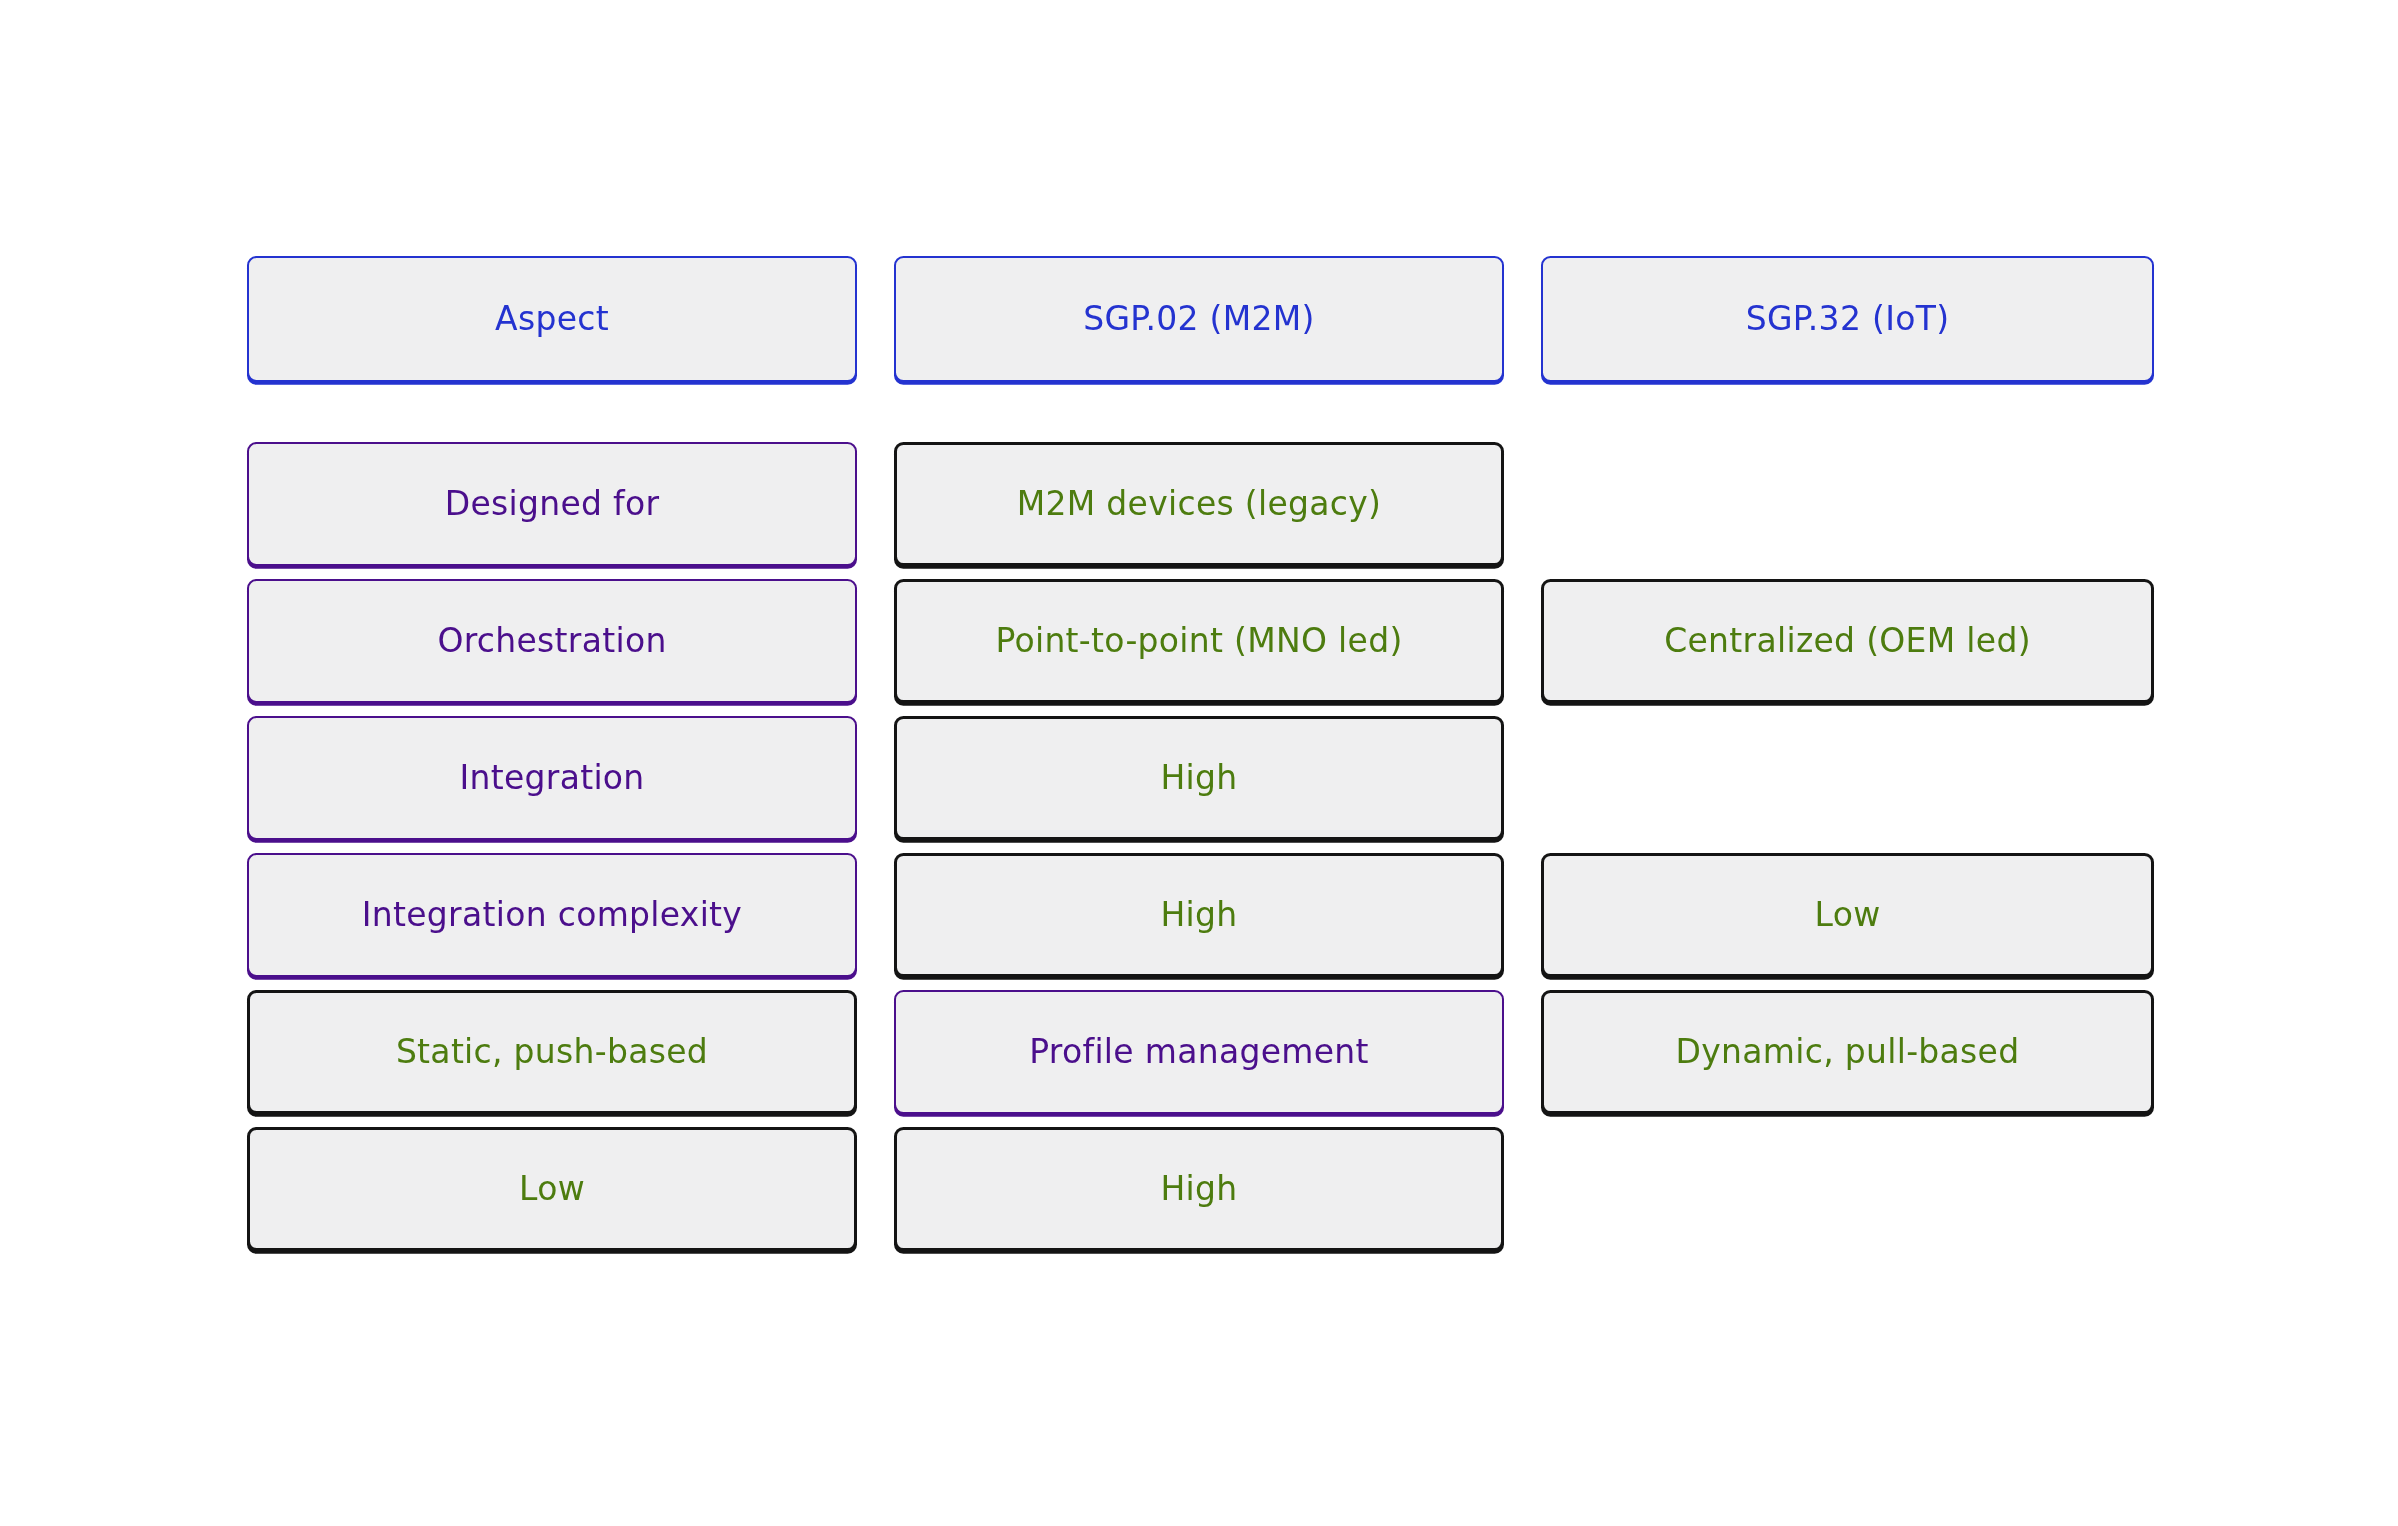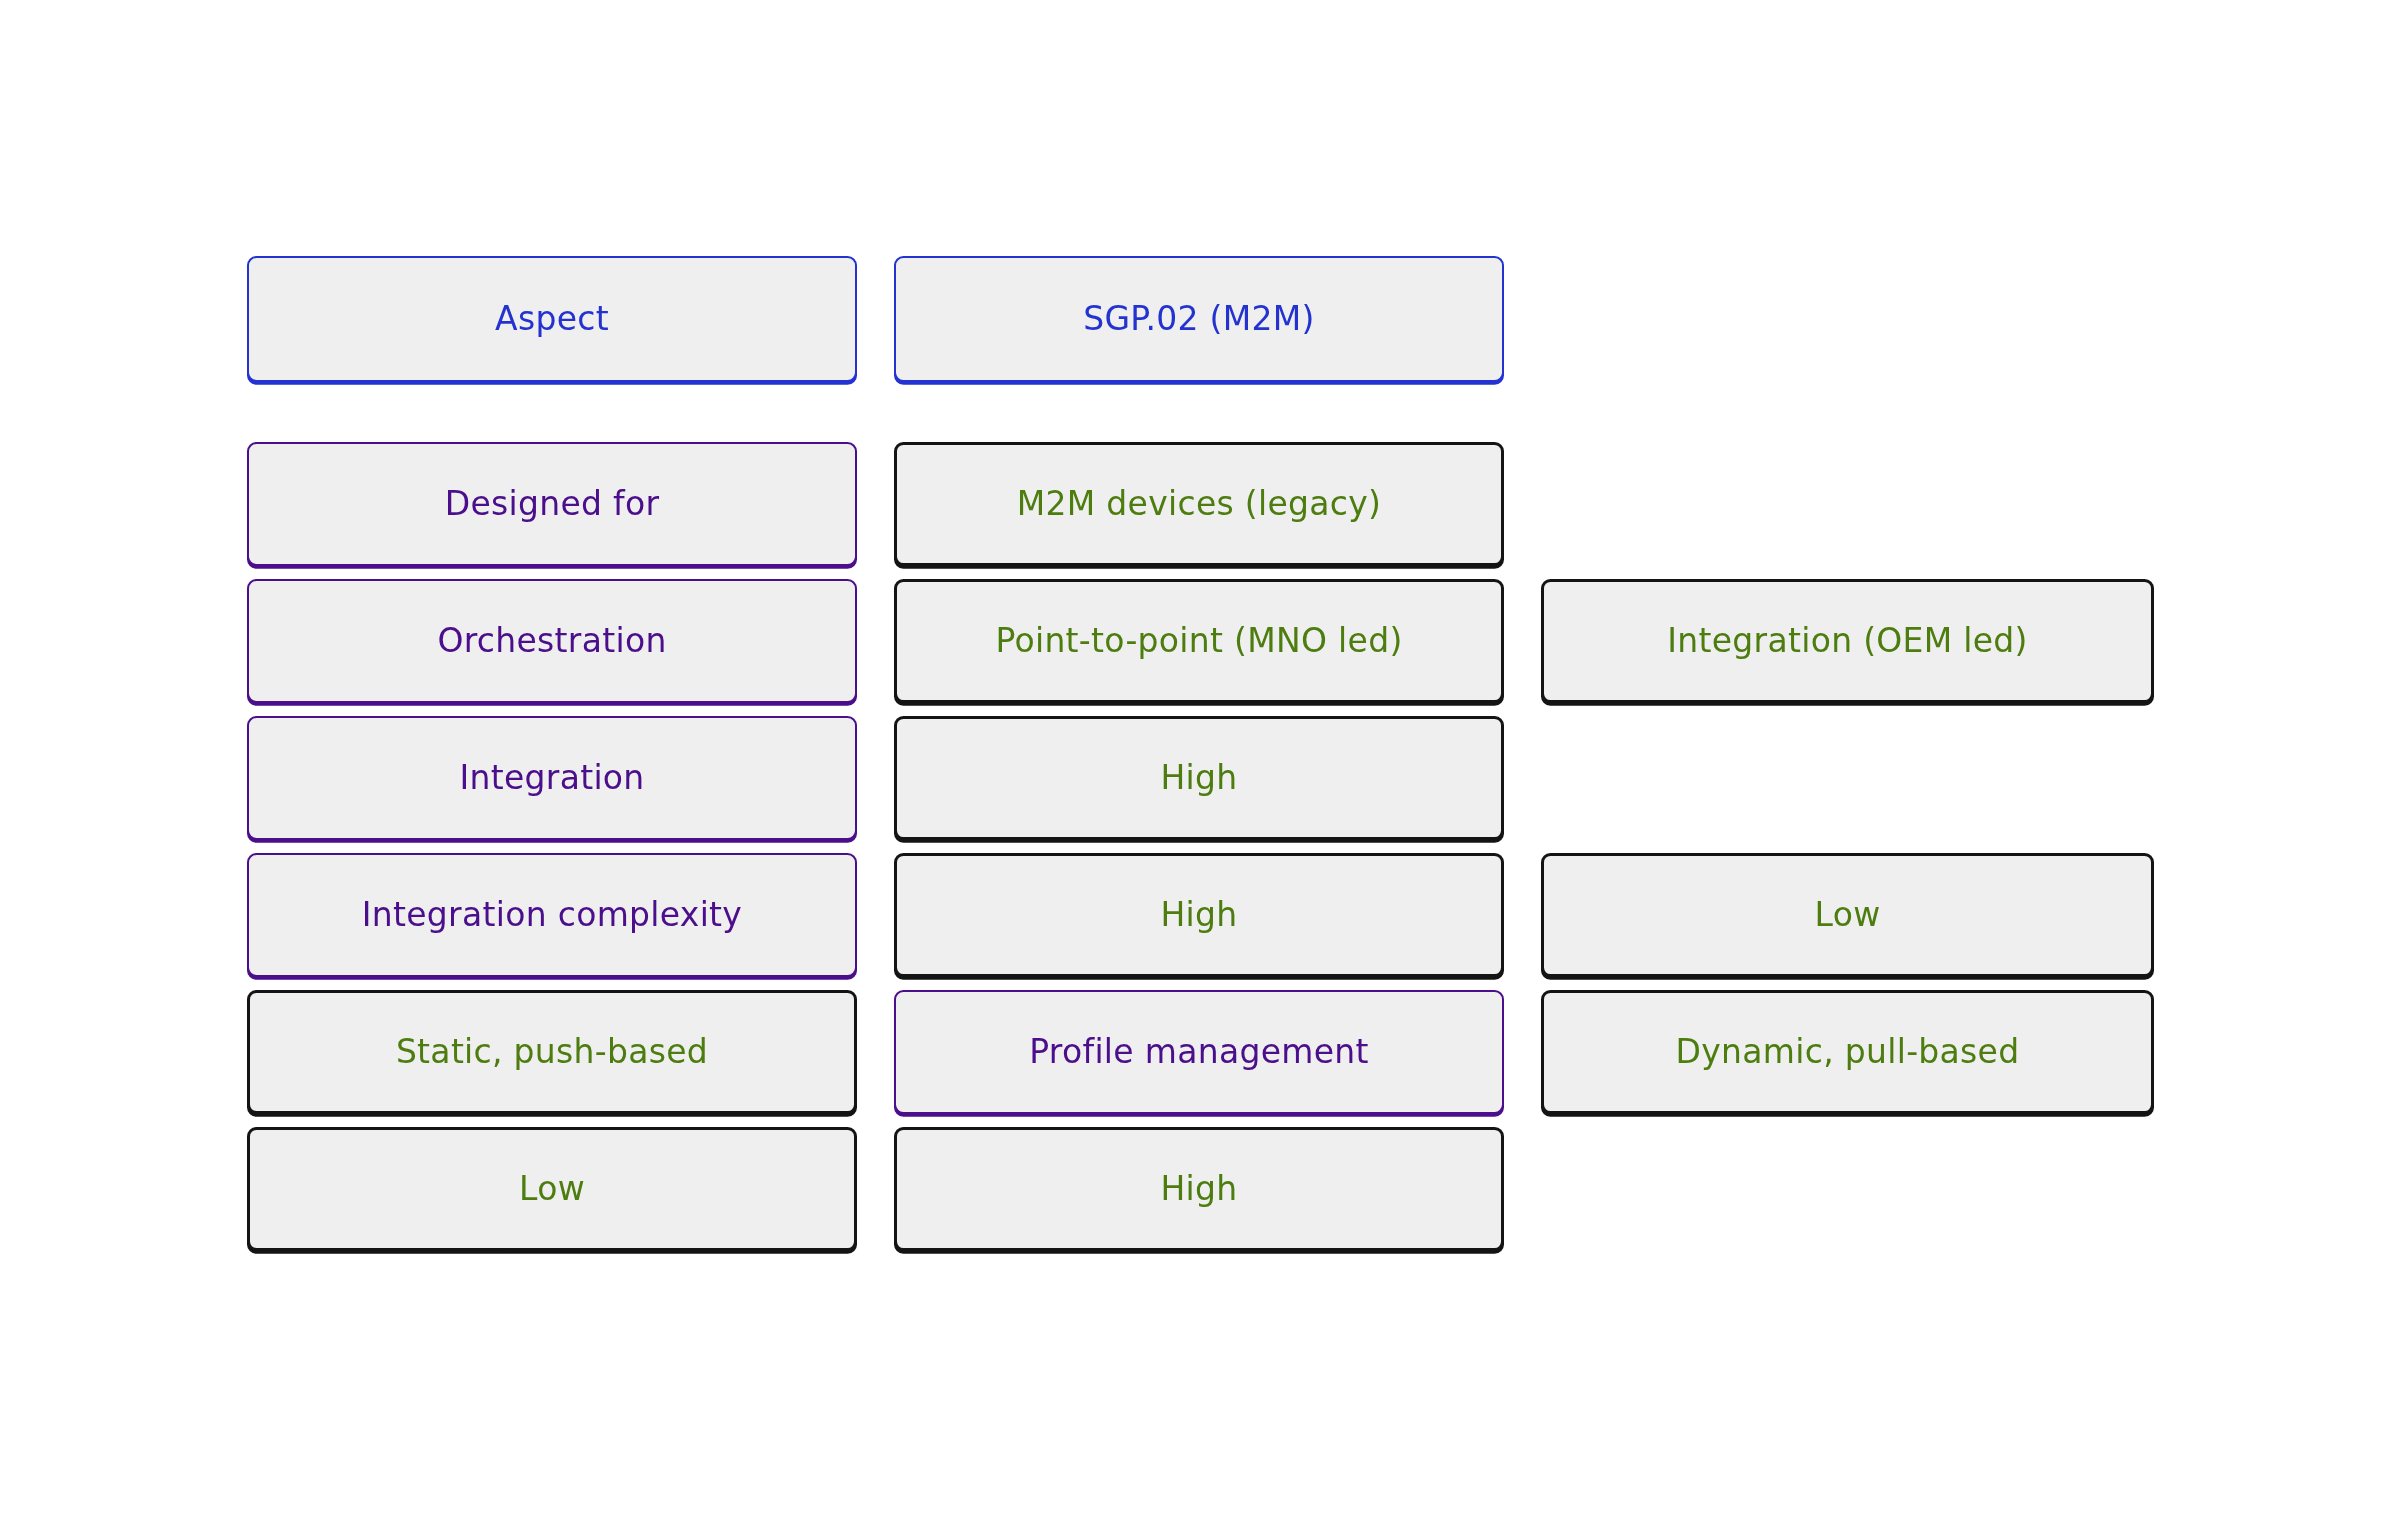--- a/index.html
+++ b/index.html
@@ -71,20 +71,23 @@
 
 <div class="table-wrap">
 
   <div class="grid-row header-row">
     <div class="box header-box">
       <span>Aspect</span>
     </div>
     <div class="box header-box">
       <span>SGP.02 (M2M)</span>
     </div>
+    <div class="box header-box">
+      <span>SGP.32 (IoT)</span>
+    </div>
   </div>
 
   <div class="body-rows">
 
     <div class="grid-row">
       <div class="box cell aspect-box">
         <span>Designed for</span>
       </div>
       <div class="box cell value-box">
         <span>M2M devices (legacy)</span>
@@ -92,21 +95,21 @@
     </div>
 
     <div class="grid-row">
       <div class="box cell aspect-box">
         <span>Orchestration</span>
       </div>
       <div class="box cell value-box">
         <span>Point-to-point (MNO led)</span>
       </div>
       <div class="box cell value-box">
-        <span>Integration (OEM led)</span>
+        <span>Centralized (OEM led)</span>
       </div>
     </div>
 
     <div class="grid-row">
       <div class="box cell aspect-box">
         <span>Integration</span>
       </div>
       <div class="box cell value-box">
         <span>High</span>
       </div>

